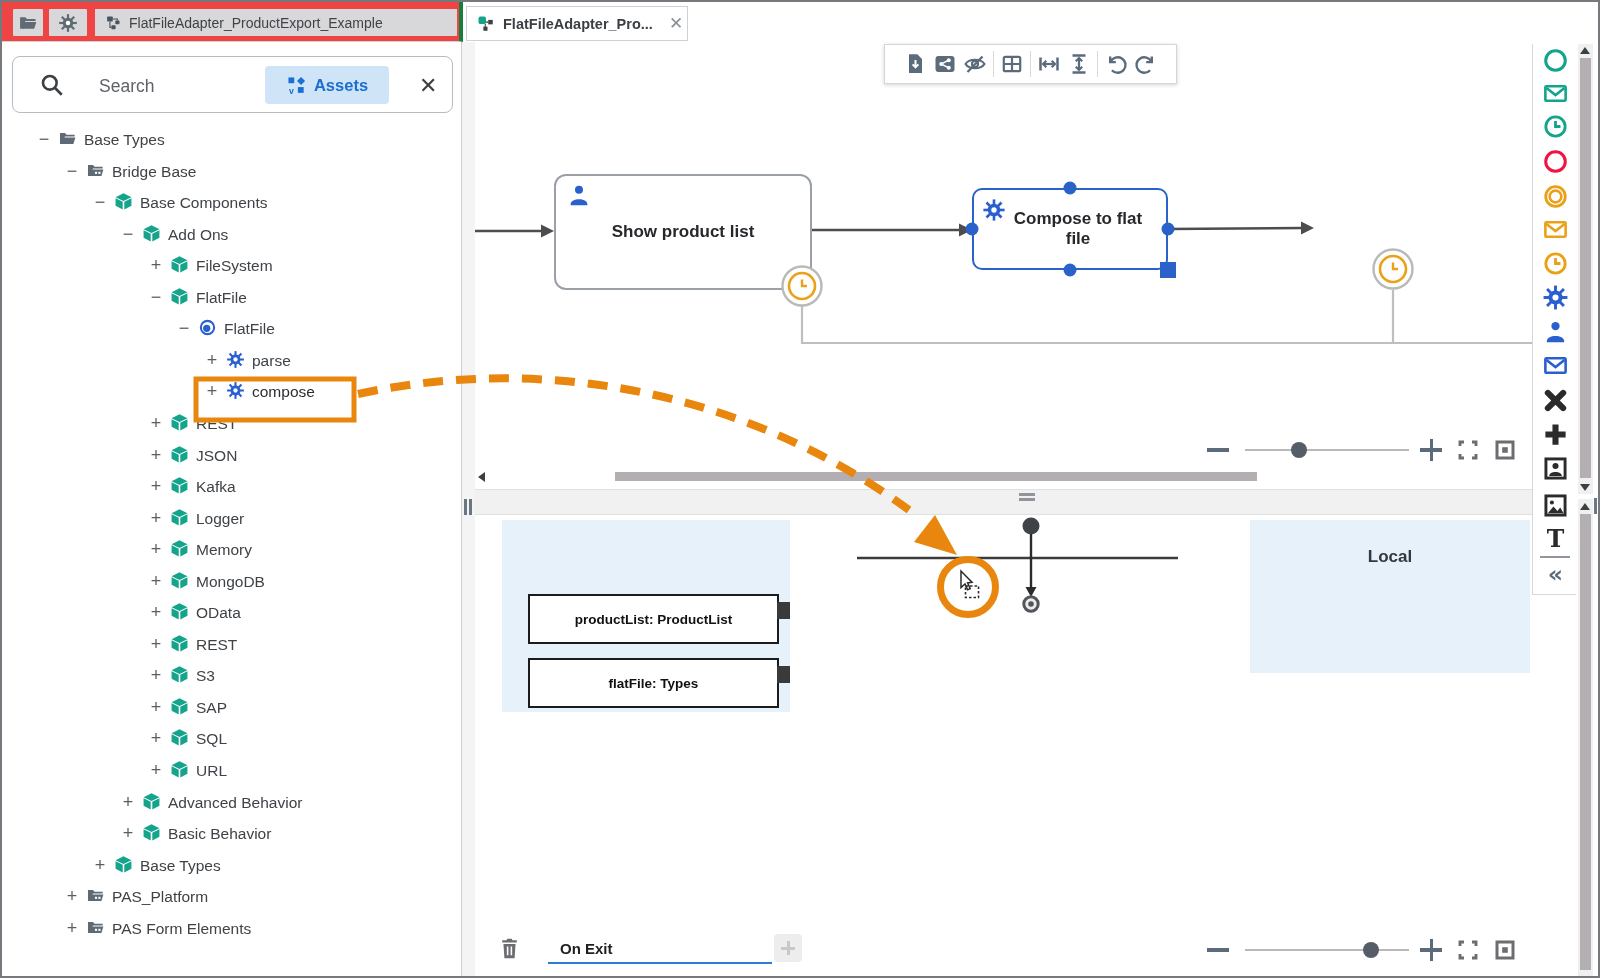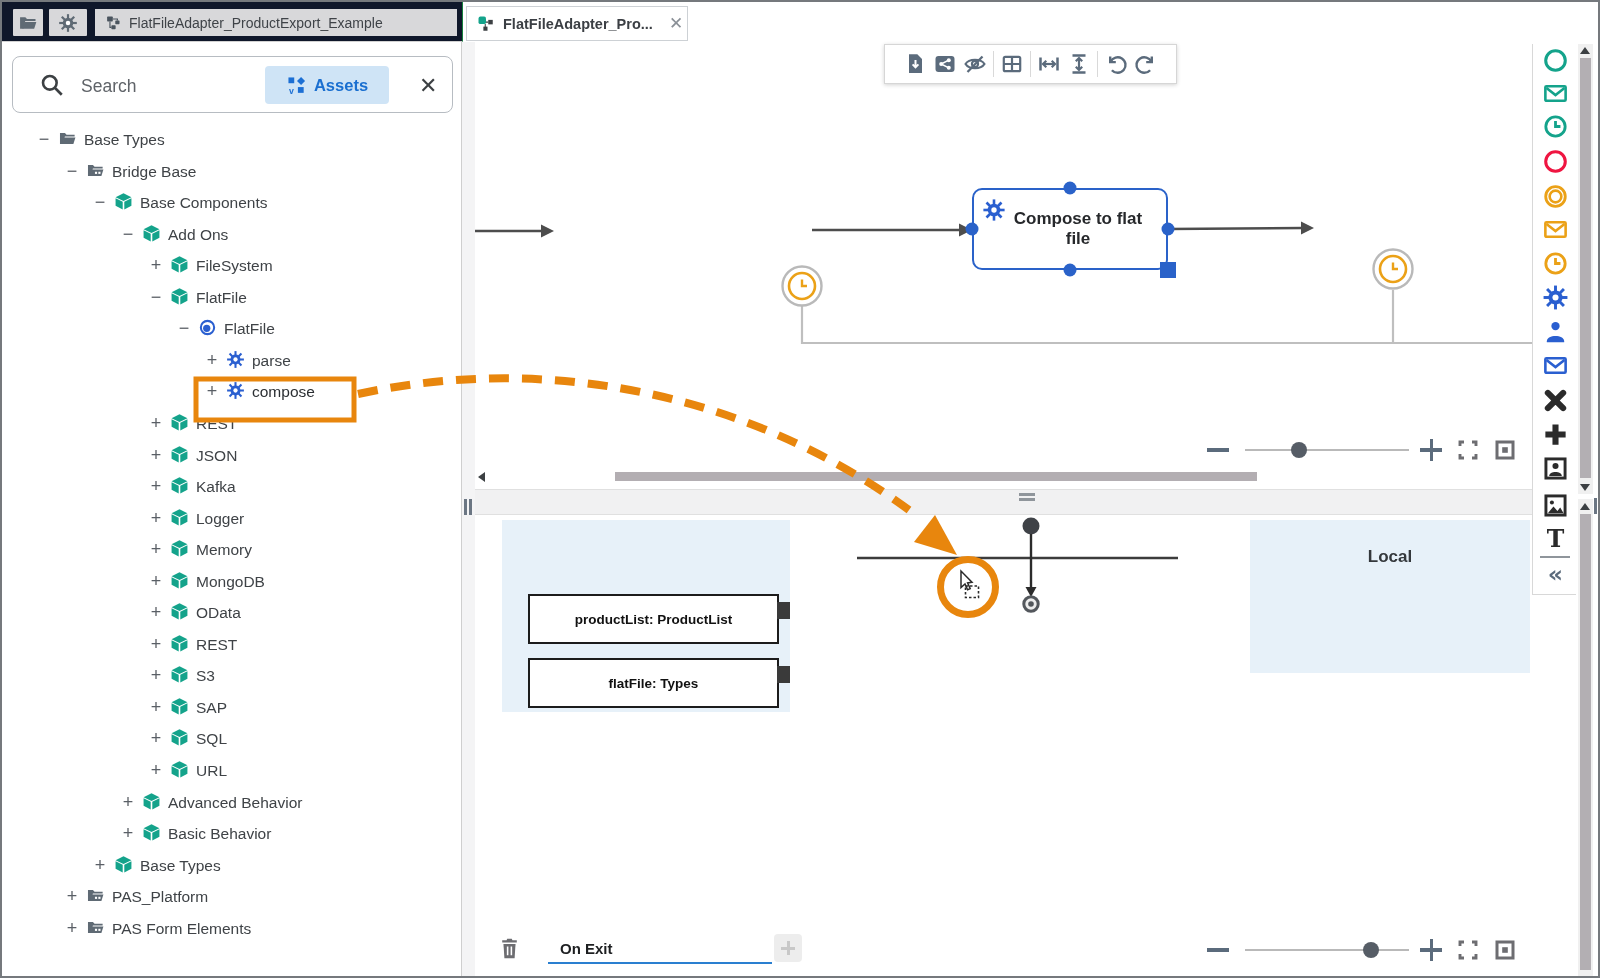--- a/index.html
+++ b/index.html
@@ -1,31 +1,31 @@
 <!DOCTYPE html>
 <html><head>
 <meta charset="utf-8">
 <style>
   html,body{margin:0;padding:0;background:#fff;}
   body{width:1600px;height:978px;overflow:hidden;font-family:"Liberation Sans",sans-serif;}
   .abs{position:absolute;}
   #window{position:relative;width:1600px;height:978px;border:2px solid #75797d;box-sizing:border-box;background:#fff;overflow:hidden;}
   
-  #topbar{left:0;top:0;width:461px;height:40px;background:#0f172a;border-bottom:1px solid #d2d2d2;border-right:1px solid #15803d;box-sizing:border-box;}
+  #topbar{left:0;top:0;width:461px;height:40px;background:#ef4444;border-bottom:1px solid #d2d2d2;border-right:4px solid #15803d;box-sizing:border-box;}
   .tb-btn{position:absolute;top:7px;height:27px;background:#d8d8da;display:flex;align-items:center;justify-content:center;border-radius:1px;}
   #proj-tab{position:absolute;left:93px;top:7px;width:362px;height:27px;background:#d8d8da;display:flex;align-items:center;gap:7px;padding-left:10px;box-sizing:border-box;font-size:14px;color:#3f4348;}
   
   #tabbar{left:461px;top:0;width:1139px;height:40px;background:#fff;}
   #editor-tab{position:absolute;left:3px;top:4px;width:222px;height:35px;background:#fff;border:1px solid #cdd1d5;box-sizing:border-box;display:flex;align-items:center;gap:8px;padding:0 10px;}
   #editor-tab .lbl{font-size:14.5px;font-weight:bold;color:#3b3f44;white-space:nowrap;}
   #editor-tab .x{color:#8a9097;font-size:17px;margin-left:8px;}
   
   #sidebar{left:0;top:40px;width:460px;height:936px;background:#fff;border-right:1px solid #cfcfcf;box-sizing:border-box;}
   #searchbox{position:absolute;left:10px;top:14px;width:441px;height:57px;border:1.5px solid #b7bcc2;border-radius:8px;box-sizing:border-box;background:#fff;}
-  #search-input{position:absolute;left:66px;top:13px;width:180px;height:30px;border:none;outline:none;font-size:17.5px;color:#737373;font-family:"Liberation Sans",sans-serif;background:transparent;}
+  #search-input{position:absolute;left:84px;top:13px;width:180px;height:30px;border:none;outline:none;font-size:17.5px;color:#737373;font-family:"Liberation Sans",sans-serif;background:transparent;}
   #search-input::placeholder{color:#5f6368;opacity:1;}
   #assets-chip{position:absolute;left:252px;top:9px;width:124px;height:38px;background:#cfe4f6;border-radius:4px;display:flex;align-items:center;justify-content:center;gap:7px;}
   #assets-chip .lbl{color:#1a6fd0;font-weight:bold;font-size:16.5px;}
   .tree-row{position:absolute;height:30px;display:block;}
   .tree-toggle{position:absolute;top:3px;width:18px;text-align:center;font-size:18px;color:#5a5f66;}
   .tree-icon{position:absolute;top:3px;}
   .tree-label{position:absolute;top:5px;font-size:15.5px;color:#3f4347;white-space:nowrap;}
   .tree-label.hl{font-weight:normal;color:#2b2f33;}
   
   #gutter{left:460px;top:40px;width:13px;height:936px;background:#f4f4f5;}
@@ -519,20 +519,29 @@
       <polygon points="552,229 539,222.5 539,235.5"></polygon>
       <polygon points="970,228 957,221.5 957,234.5"></polygon>
       <polygon points="1312,226 1299,219.5 1299,232.5"></polygon>
     </g>
     <g stroke="#bfbfbf" stroke-width="2.2" fill="none">
       <path d="M800 304 V341 H1530"></path>
       <path d="M1391 341 V288"></path>
     </g>
   </svg>
 
+  <div class="flow-node" style="left:552px;top:172px;width:258px;height:116px;border:2.2px solid #9aa0a6;border-radius:12px;font-size:17px;">
+    <span class="abs" style="left:10px;top:6px;" id="ic-person1">
+        <svg width="26" height="26" viewBox="0 0 24 24">
+          <circle cx="12" cy="7.2" r="3.7" fill="#2a5fd0"></circle>
+          <path d="M4.3 20.6c0-6.2 15.4-6.2 15.4 0v.9H4.3Z" fill="#2a5fd0"></path>
+        </svg>
+      </span>
+    <span>Show product list</span>
+  </div>
   <div class="flow-node" style="left:970px;top:186px;width:196px;height:82px;border:2.6px solid #2a62c9;border-radius:10px;font-size:17px;padding:0 10px 0 26px;">
     <span class="abs" style="left:8px;top:8px;" id="ic-gear2">
         <svg width="24" height="24" viewBox="0 0 24 24">
           <g fill="#2a5fd0">
             <rect x="10.7" y="1.4" width="2.6" height="5.6" transform="rotate(0 12 12)"></rect>
             <rect x="10.7" y="1.4" width="2.6" height="5.6" transform="rotate(45 12 12)"></rect>
             <rect x="10.7" y="1.4" width="2.6" height="5.6" transform="rotate(90 12 12)"></rect>
             <rect x="10.7" y="1.4" width="2.6" height="5.6" transform="rotate(135 12 12)"></rect>
             <rect x="10.7" y="1.4" width="2.6" height="5.6" transform="rotate(180 12 12)"></rect>
             <rect x="10.7" y="1.4" width="2.6" height="5.6" transform="rotate(225 12 12)"></rect>

